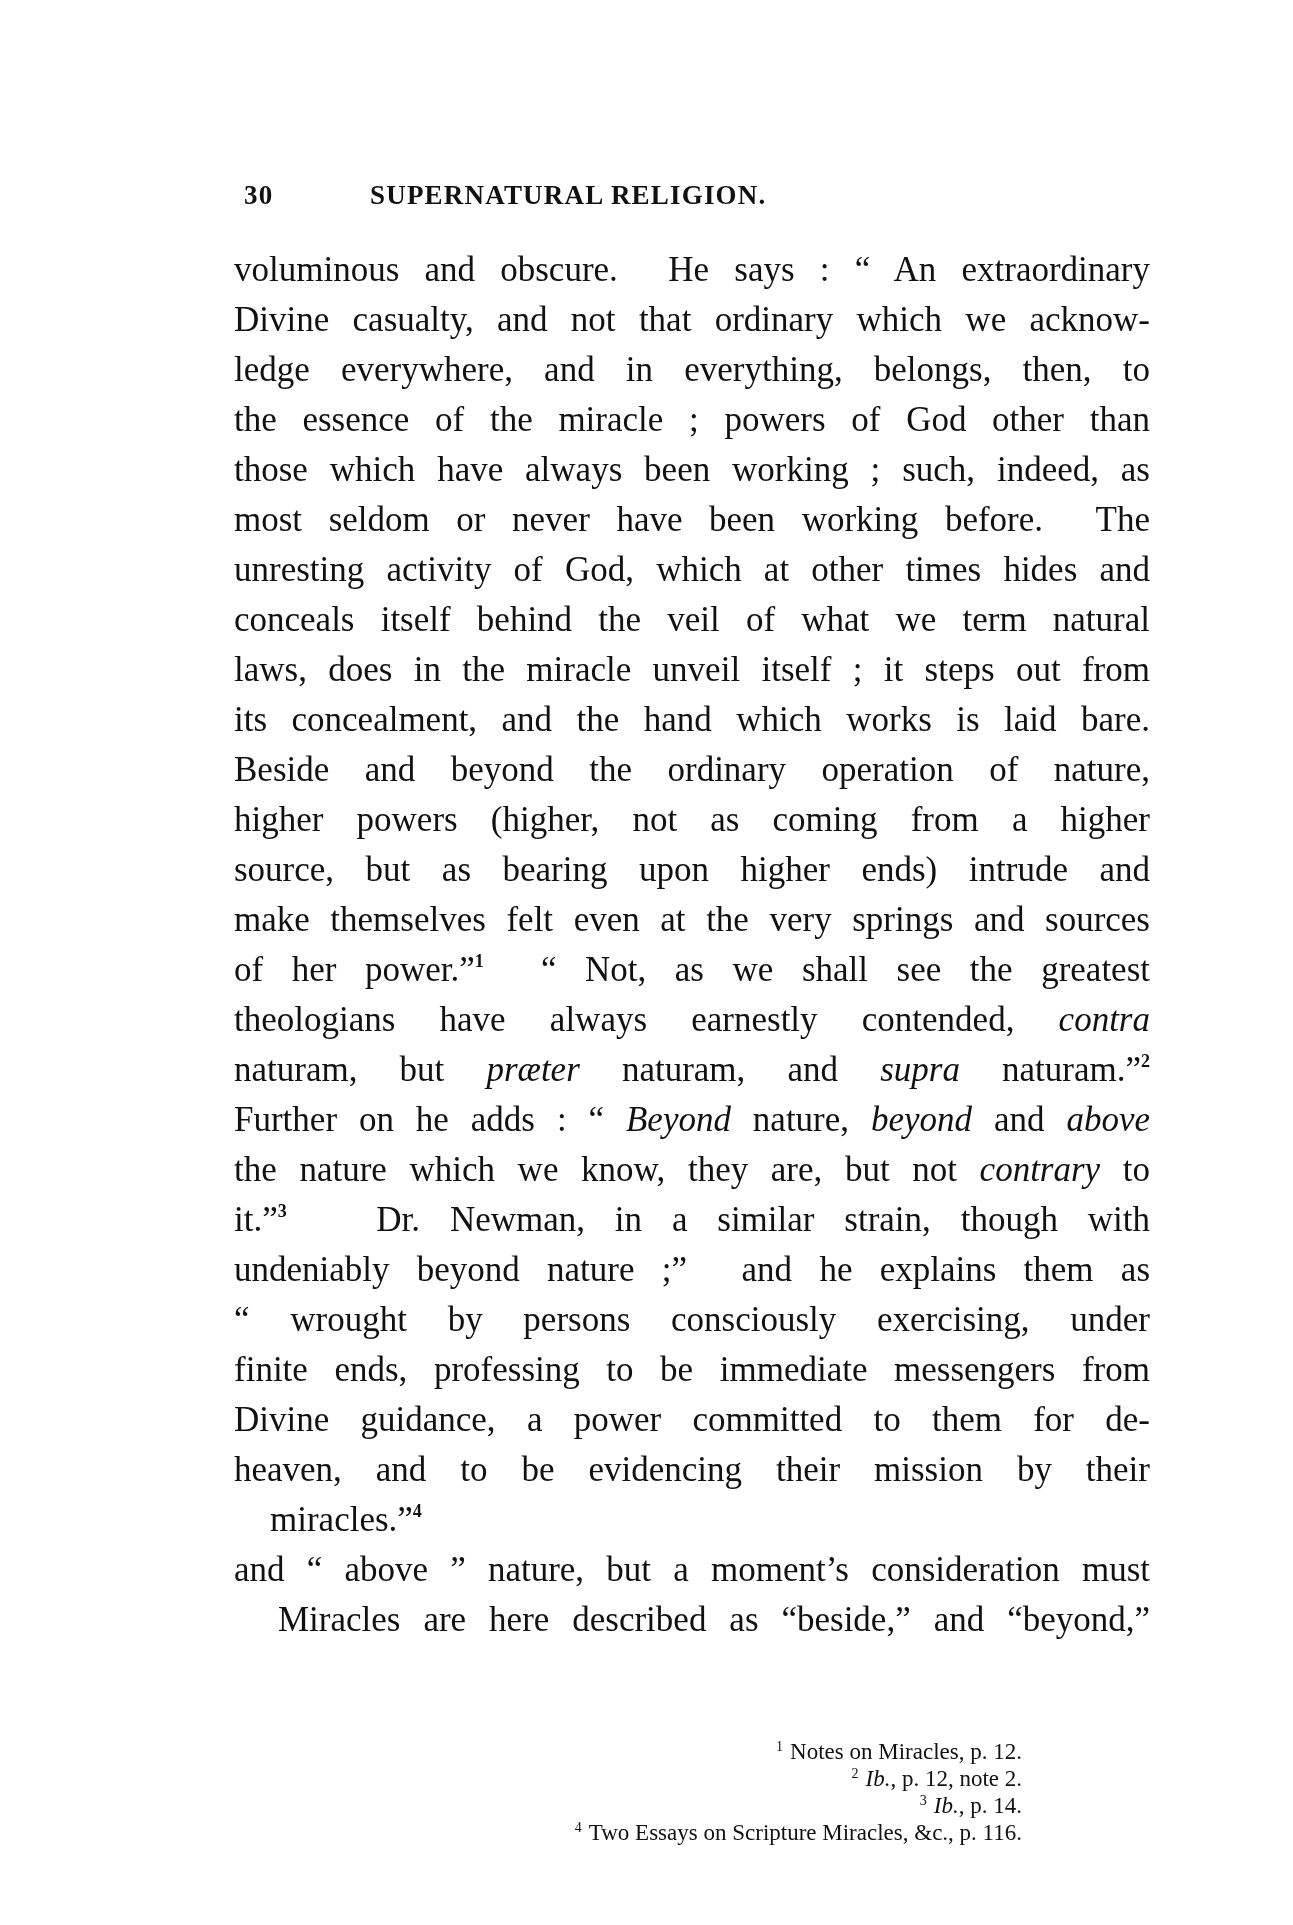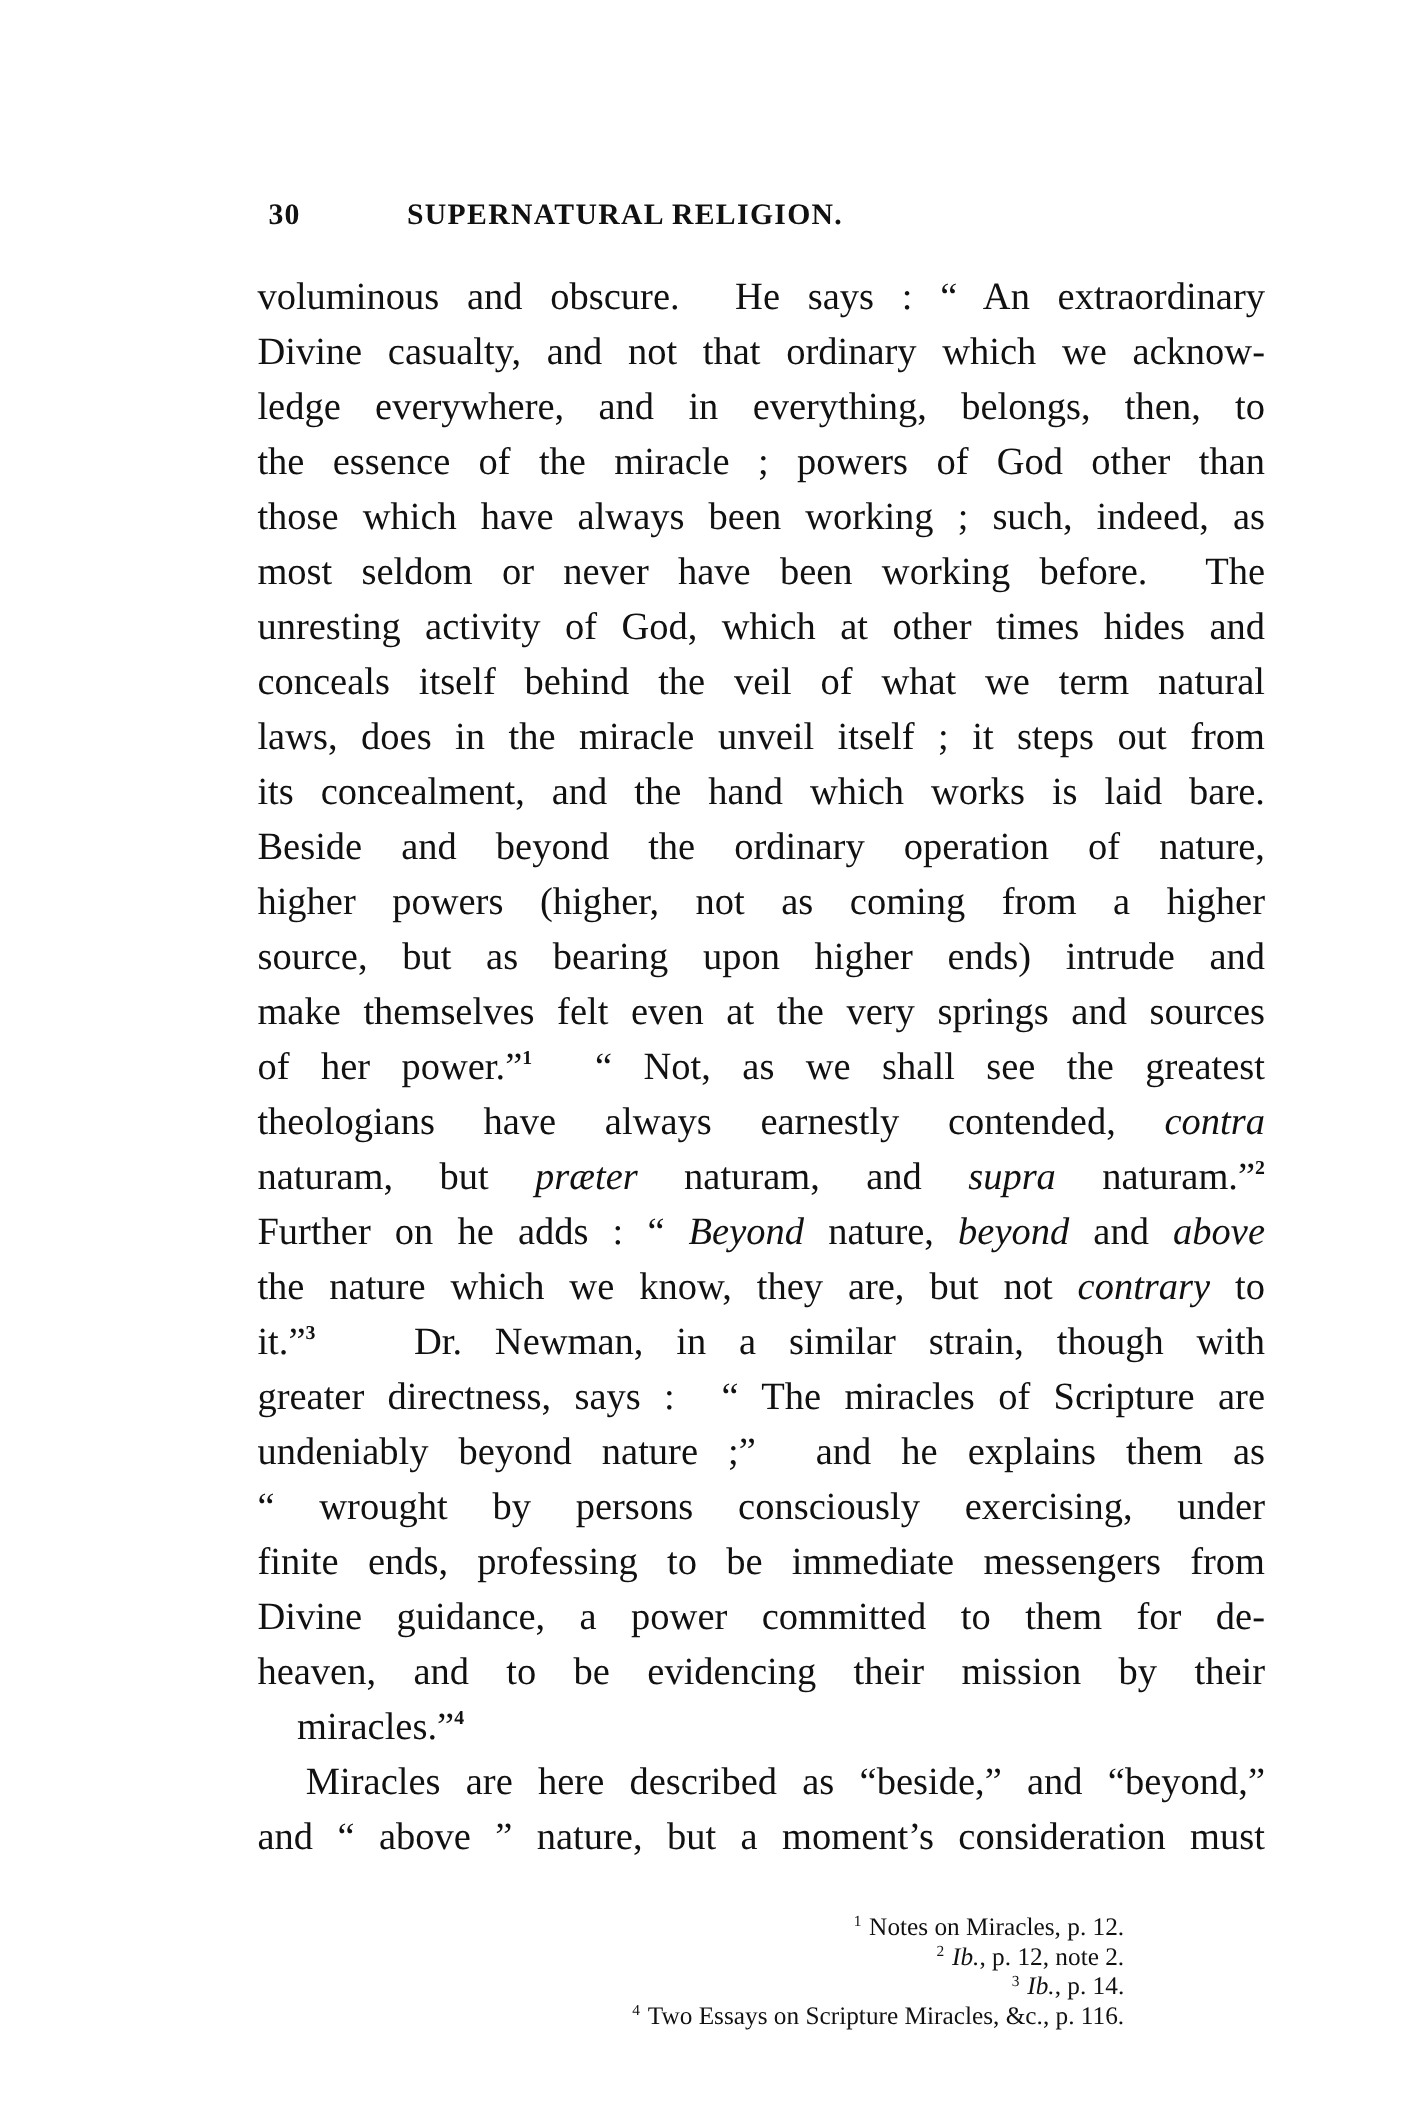--- a/index.html
+++ b/index.html
@@ -113,29 +113,28 @@
     <div class="line"><span class="seg">Beside and beyond the ordinary operation of nature,</span></div>
     <div class="line"><span class="seg">higher powers (higher, not as coming from a higher</span></div>
     <div class="line"><span class="seg">source, but as bearing upon higher ends) intrude and</span></div>
     <div class="line"><span class="seg">make themselves felt even at the very springs and sources</span></div>
     <div class="line"><span class="seg">of her power.”</span><sup class="fn">1</sup><span class="seg">  “ Not, as we shall see the greatest</span></div>
     <div class="line"><span class="seg">theologians have always earnestly contended, </span><span class="seg it">contra</span></div>
     <div class="line"><span class="seg">naturam, but </span><span class="seg it">præter</span><span class="seg"> naturam, and </span><span class="seg it">supra</span><span class="seg"> naturam.”</span><sup class="fn">2</sup></div>
     <div class="line"><span class="seg">Further on he adds : “ </span><span class="seg it">Beyond</span><span class="seg"> nature, </span><span class="seg it">beyond</span><span class="seg"> and </span><span class="seg it">above</span></div>
     <div class="line"><span class="seg">the nature which we know, they are, but not </span><span class="seg it">contrary</span><span class="seg"> to</span></div>
     <div class="line"><span class="seg">it.”</span><sup class="fn">3</sup><span class="seg">   Dr. Newman, in a similar strain, though with</span></div>
-    <div class="line"><span class="seg">greater directness, says :  “ The miracles of Scripture are</span></div>
     <div class="line"><span class="seg">undeniably beyond nature ;”  and he explains them as</span></div>
     <div class="line"><span class="seg">“ wrought by persons consciously exercising, under</span></div>
     <div class="line"><span class="seg">finite ends, professing to be immediate messengers from</span></div>
     <div class="line"><span class="seg">Divine guidance, a power committed to them for de-</span></div>
     <div class="line"><span class="seg">heaven, and to be evidencing their mission by their</span></div>
     <div class="line last"><span class="seg">miracles.”</span><sup class="fn">4</sup></div>
+    <div class="line"><span class="seg">and “ above ” nature, but a moment’s consideration must</span></div>
     <div class="line indent"><span class="seg">Miracles are here described as “beside,” and “beyond,”</span></div>
-    <div class="line"><span class="seg">and “ above ” nature, but a moment’s consideration must</span></div>
   </div>
 
 <div class="footnotes" id="footnotes">
     <div class="footnote"><span class="mark">1</span><span class="seg">Notes on Miracles, p. 12.</span></div>
     <div class="footnote"><span class="mark">2</span><span class="seg it">Ib.</span><span class="seg">, p. 12, note 2.</span></div>
     <div class="footnote"><span class="mark">3</span><span class="seg it">Ib.</span><span class="seg">, p. 14.</span></div>
     <div class="footnote"><span class="mark">4</span><span class="seg">Two Essays on Scripture Miracles, &amp;c., p. 116.</span></div>
   </div>
 
 </body></html>

